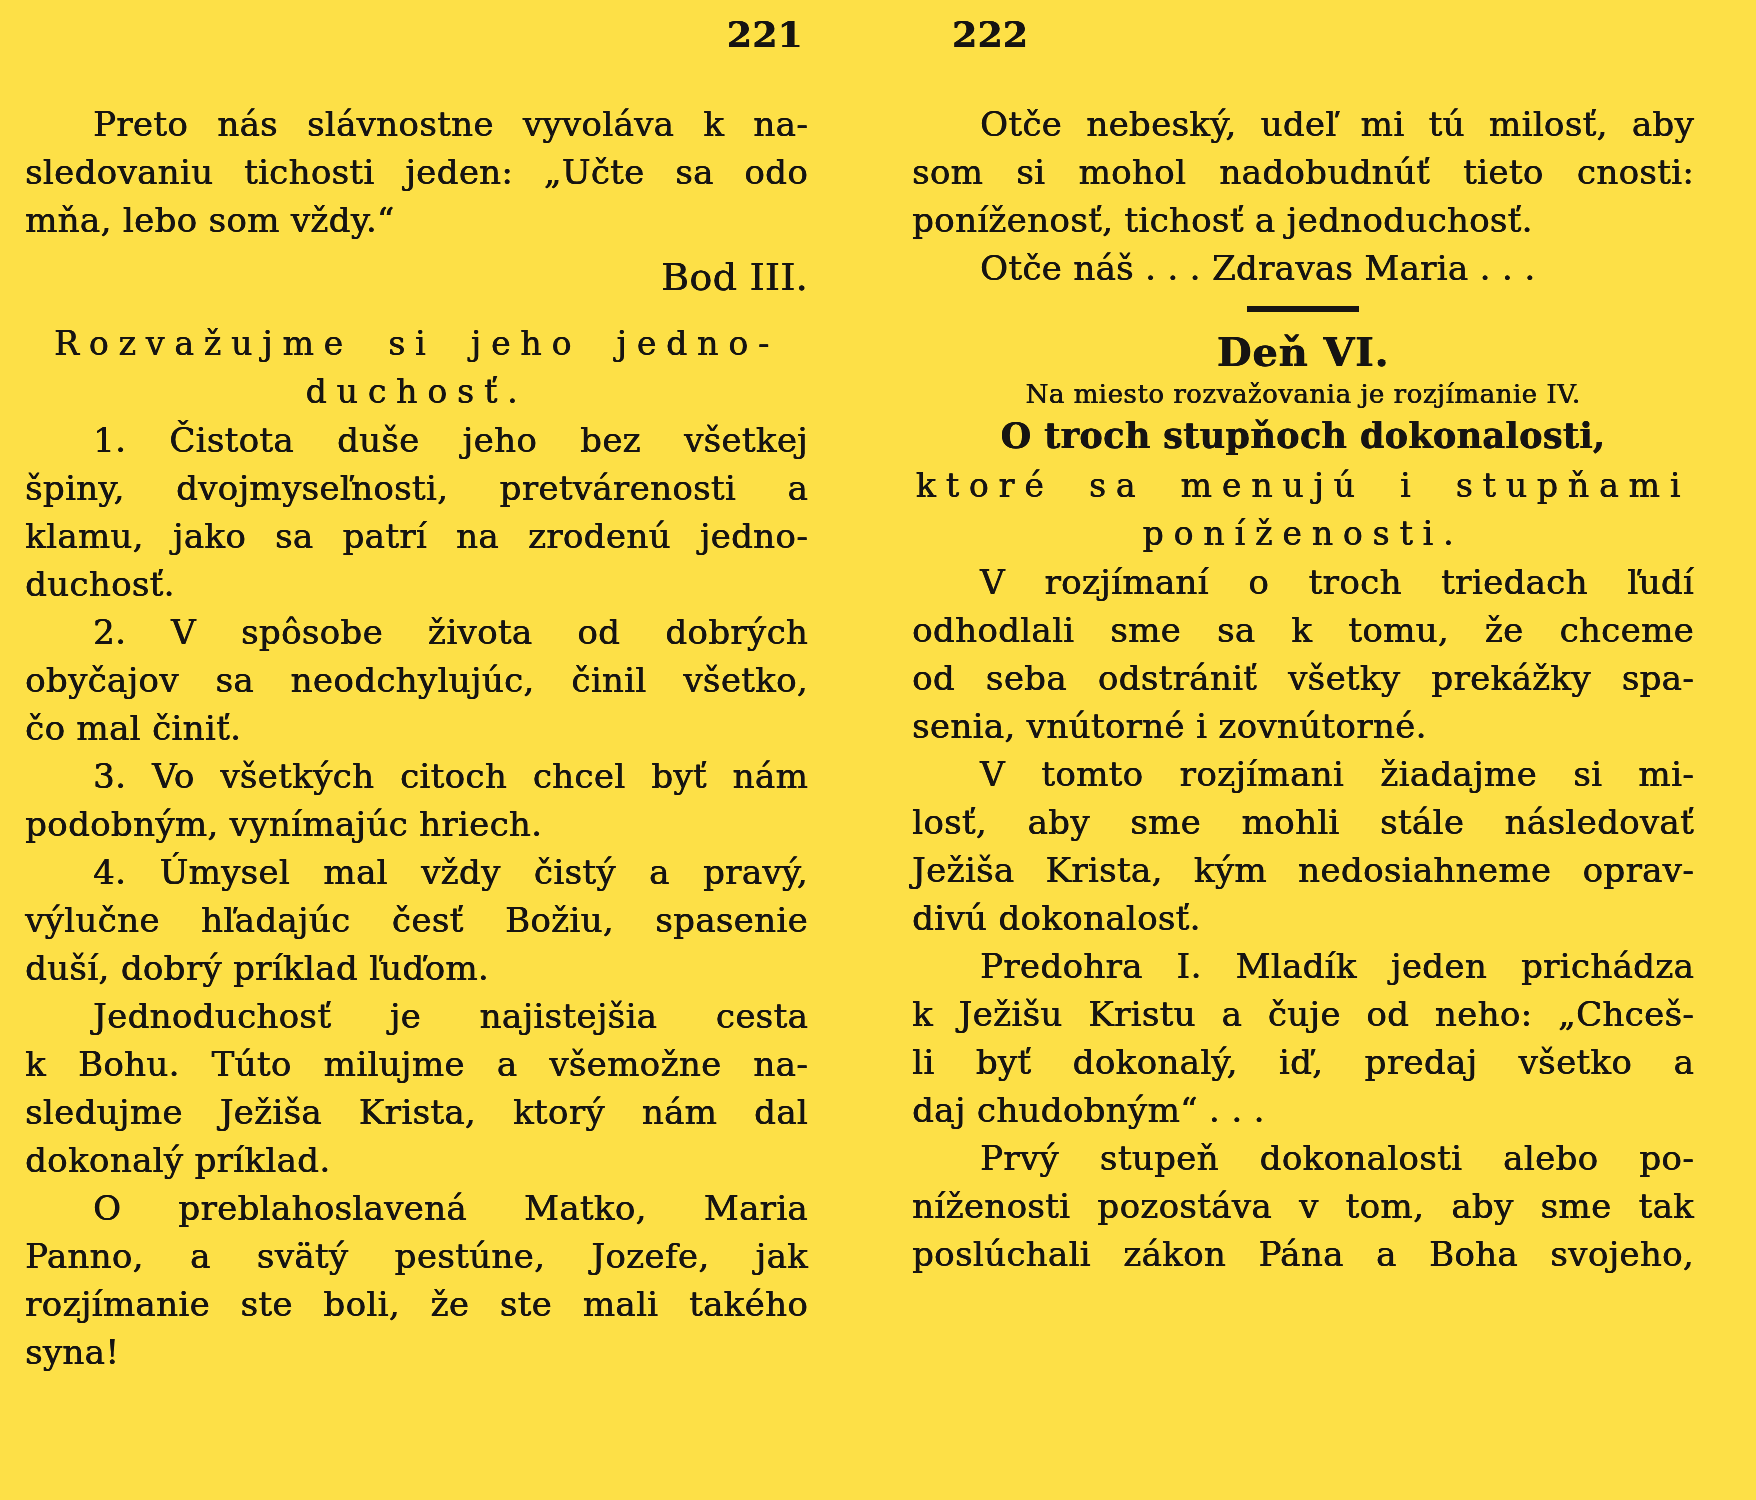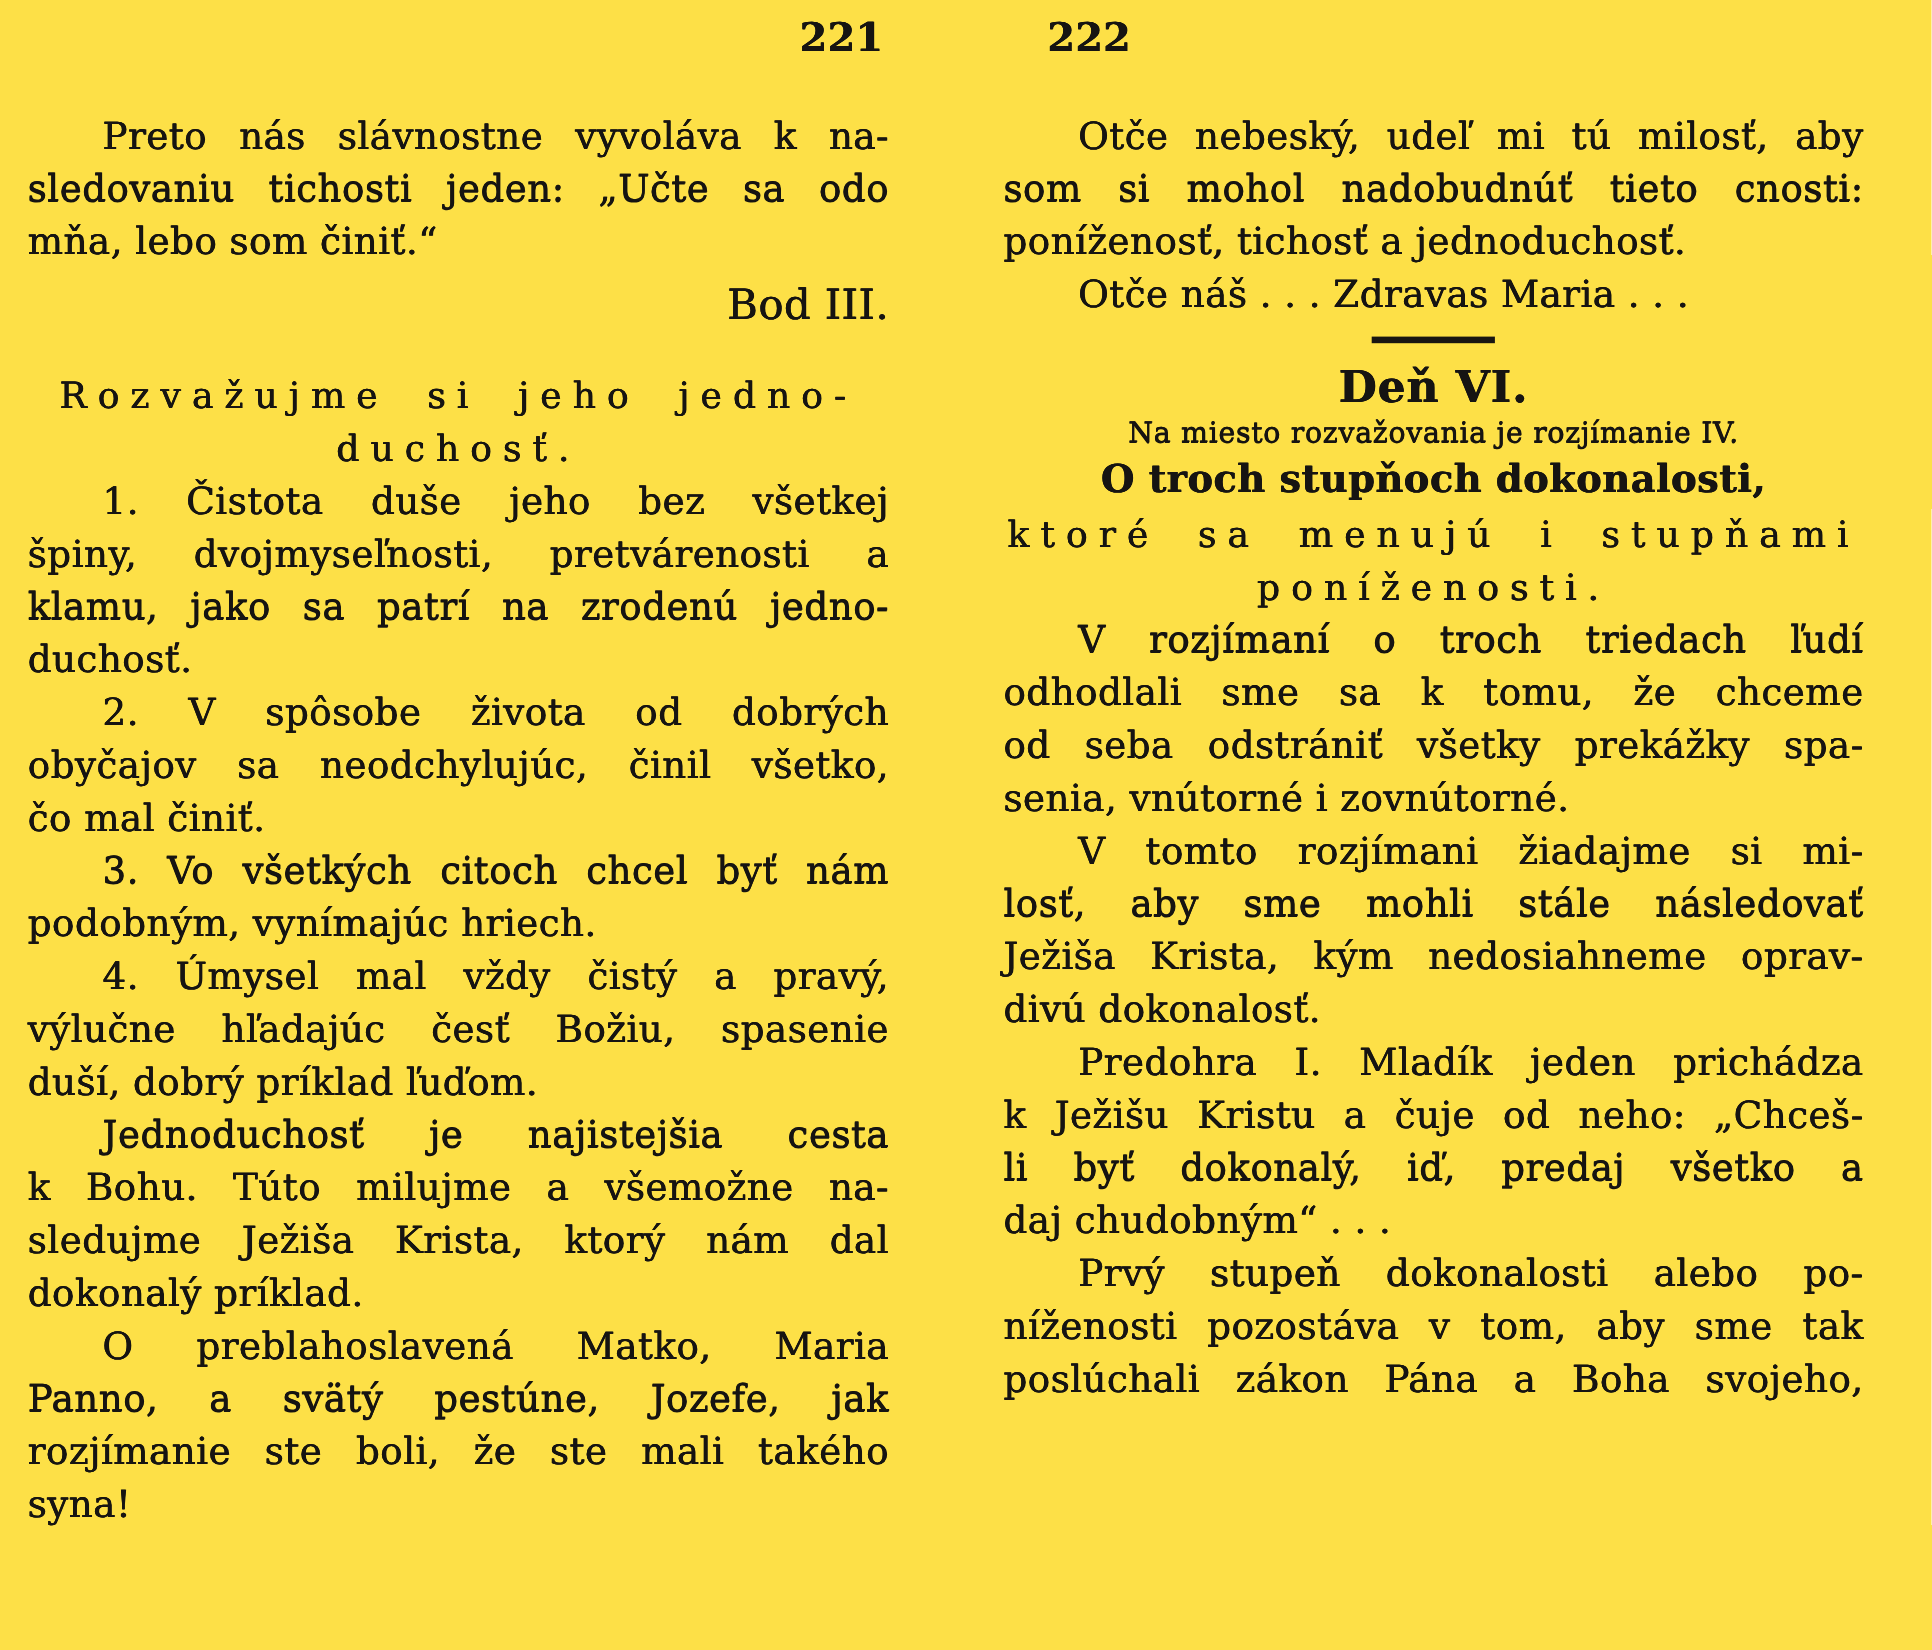--- a/index.html
+++ b/index.html
@@ -33,41 +33,41 @@
   .tline { text-align: justify; text-align-last: justify; }
   .tline.first { text-indent: 68px; }
   .tline.last { text-align-last: left; }
 
   
   .cline { text-align: center; }
 
   .heading { text-align: right; font-size: 38px; line-height: 50px; margin-top: 8px; }
   .spaced  { text-align: center; font-size: 33px; line-height: 48px;
              letter-spacing: 0.30em; word-spacing: 0.45em; margin-top: 2px; }
-  .heading + .spaced { margin-top: 34px; }
+  .heading + .spaced { margin-top: 18px; }
   .heading-bold { text-align: center; font-size: 40px; line-height: 48px;
                   font-weight: bold; letter-spacing: 0.02em; margin-top: 16px; }
   .small    { text-align: center; font-size: 26px; line-height: 36px; letter-spacing: 0.02em; }
   .bold-sub { text-align: center; font-size: 35px; line-height: 48px;
               font-weight: bold; letter-spacing: 0.01em; }
   .prayer { text-indent: 68px; }
   .rule { width: 112px; height: 6px; background: #181512; margin: 14px auto 0 auto; }
 </style>
 </head>
 <body>
 
 <div class="scan">
   <div class="pagenum" id="pn-left">221</div>
   <div class="pagenum" id="pn-right">222</div>
 
   <div class="col" id="col-left">
       <div class="para">
         <div class="tline first">Preto nás slávnostne vyvoláva k na-</div>
         <div class="tline">sledovaniu tichosti jeden: „Učte sa odo</div>
-        <div class="tline last">mňa, lebo som činiť.“</div>
+        <div class="tline last">mňa, lebo som vždy.“</div>
       </div>
       <div class="heading">Bod III.</div>
       <div class="spaced">
         <div class="cline">Rozvažujme si jeho jedno-</div>
         <div class="cline">duchosť.</div>
       </div>
       <div class="para">
         <div class="tline first">1. Čistota duše jeho bez všetkej</div>
         <div class="tline">špiny, dvojmyseľnosti, pretvárenosti a</div>
         <div class="tline">klamu, jako sa patrí na zrodenú jedno-</div>

